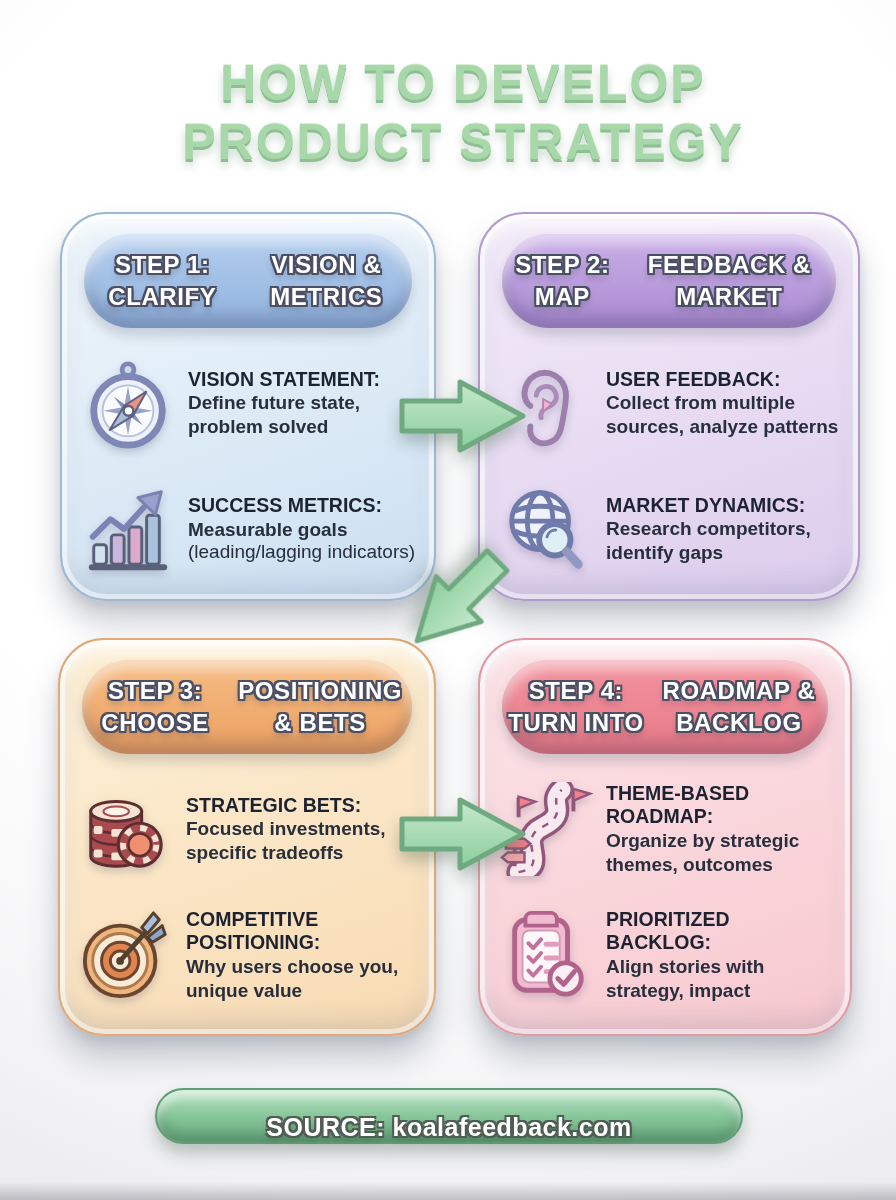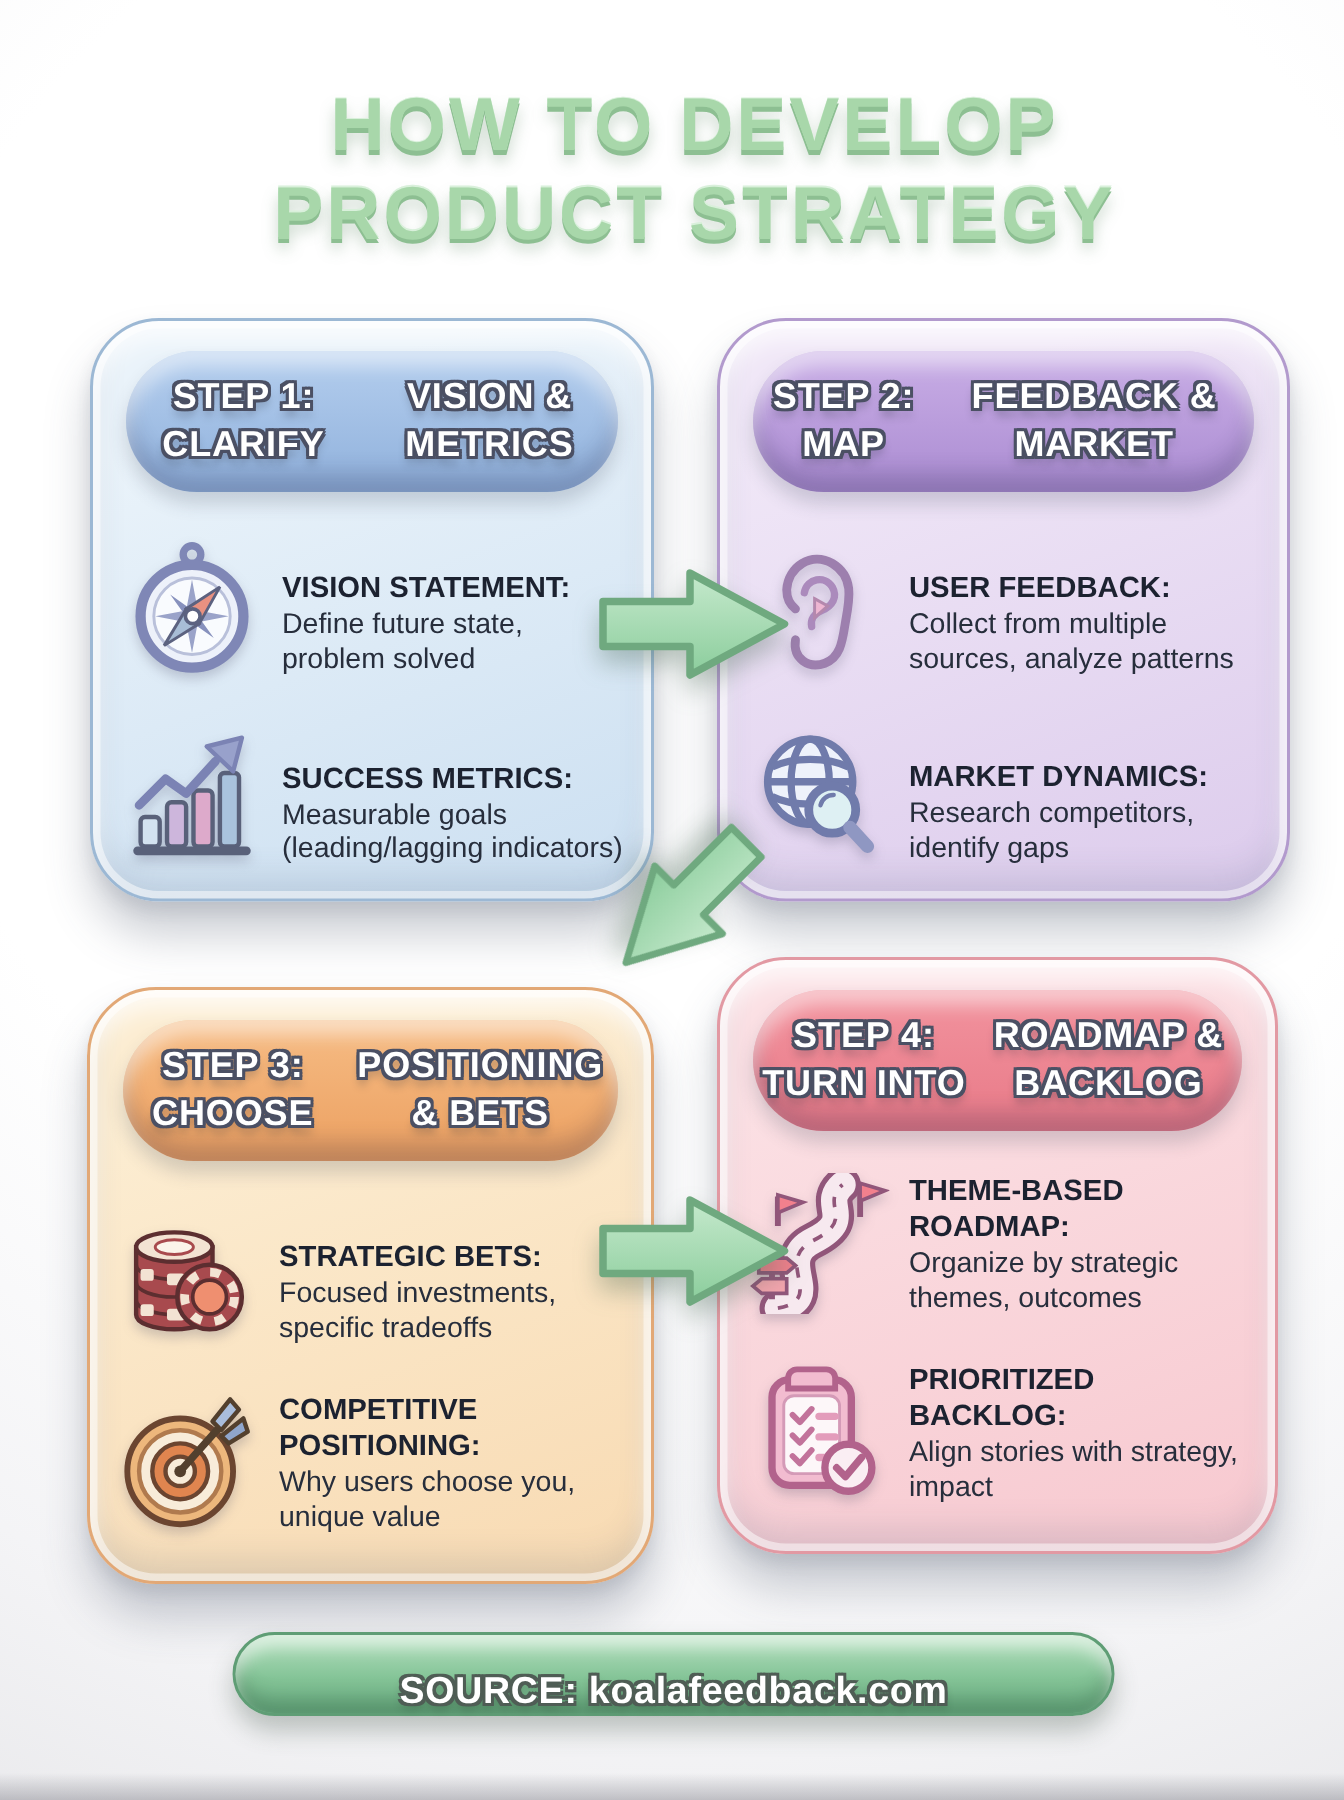--- a/index.html
+++ b/index.html
@@ -16,38 +16,38 @@
     text-shadow:0 -1px 0 #d9f0db, 0 3px 0 #8dbf92, 0 7px 10px rgba(100,140,105,.35);}
   .title span{display:block;padding-left:30px;}
 
   .card{position:absolute;border-radius:46px;border:2px solid var(--edge,#ccc);
     background:linear-gradient(160deg,var(--b1,#eee) 18%,var(--b2,#ddd) 100%);
     box-shadow:0 22px 30px rgba(70,80,100,.28),0 6px 10px rgba(70,80,100,.12),
       inset 0 0 0 5px rgba(255,255,255,.5),inset 0 12px 16px rgba(255,255,255,.8),
       inset 0 -14px 22px rgba(70,90,120,.16);}
   .c1{left:60px;top:212px;width:372px;height:385px;}
   .c2{left:478px;top:212px;width:378px;height:385px;}
-  .c3{left:58px;top:638px;width:374px;height:394px;margin-top:20px;}
+  .c3{left:58px;top:638px;width:374px;height:394px;}
   .c4{left:478px;top:638px;width:370px;height:394px;}
 
   .pill{margin:20px 22px 0;height:94px;border-radius:999px;
     background:linear-gradient(180deg,var(--p1,#bbb) 0%,var(--p2,#999) 100%);
     box-shadow:inset 0 10px 12px rgba(255,255,255,.5),inset 0 -12px 14px rgba(30,30,70,.22),0 8px 12px rgba(60,70,90,.2);
     display:flex;flex-direction:row;align-items:center;justify-content:center;
     color:#fff;font-weight:800;font-size:24px;letter-spacing:.6px;line-height:1.32;text-align:center;
     text-shadow:-2px -2px 0 #4b5064,2px -2px 0 #4b5064,-2px 2px 0 #4b5064,2px 2px 0 #4b5064,
       0 2px 0 #4b5064,0 -2px 0 #4b5064,2px 0 0 #4b5064,-2px 0 0 #4b5064,0 5px 6px rgba(40,45,60,.35);}
 
   .items{margin:26px 18px 0 16px;display:flex;flex-direction:column;gap:28px;}
-  .item{display:flex;align-items:flex-end;gap:10px;}
+  .item{display:flex;align-items:center;gap:10px;}
   .icon-wrap{flex:0 0 100px;height:98px;display:flex;align-items:center;justify-content:center;
     filter:drop-shadow(0 4px 4px rgba(70,70,100,.25));}
   .item-text{flex:1;}
   .item-heading{font-size:19.5px;font-weight:700;color:#1c2230;line-height:1.22;}
-  .item-desc{font-size:19px;color:#272e3c;line-height:1.24;}
+  .item-desc{font-size:19px;color:#272e3c;line-height:1.24;font-weight:bold;}
   .item-note{font-size:19px;color:#272e3c;line-height:1.2;}
 
   .arrow{position:absolute;z-index:5;filter:drop-shadow(0 9px 8px rgba(70,100,80,.35));}
   .a1{left:392px;top:368px;}
   .a2{left:390px;top:552px;transform:rotate(135deg);}
   .a3{left:392px;top:786px;}
 
   .source{position:absolute;left:155px;top:1088px;width:588px;height:56px;border-radius:34px;
     background:linear-gradient(180deg,#b5e0bf 0%,#84c497 55%,#6fb286 100%);
     border:2px solid #5f9d75;box-sizing:border-box;

